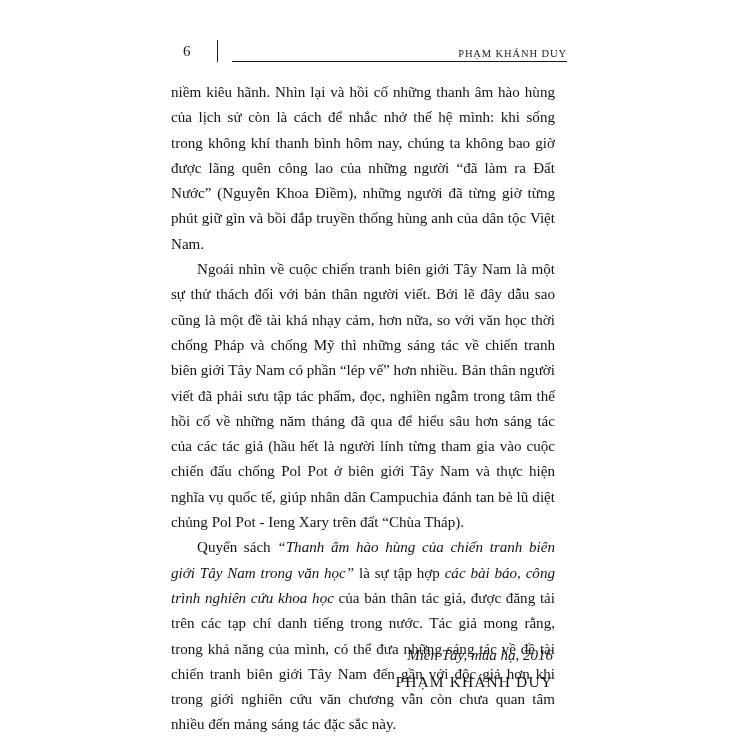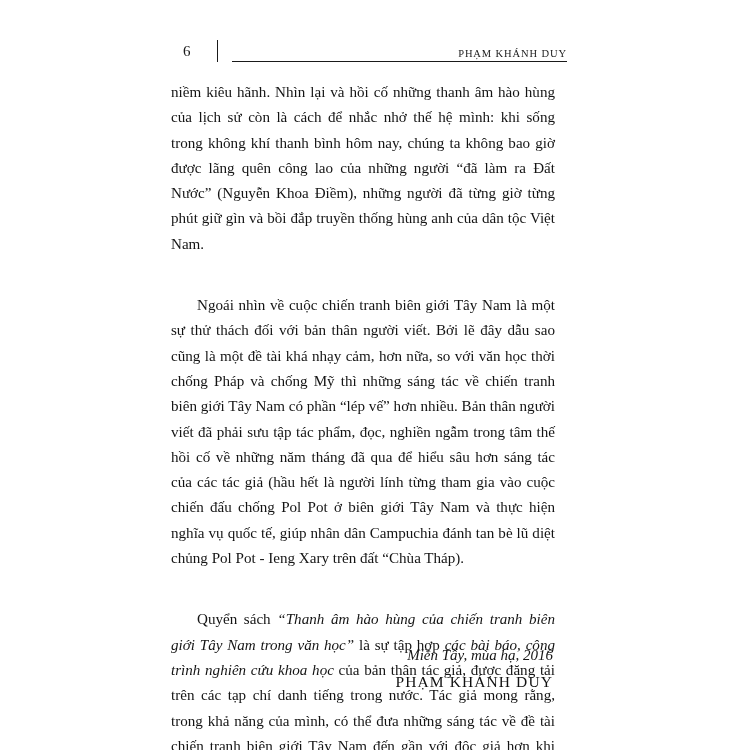--- a/index.html
+++ b/index.html
@@ -70,21 +70,20 @@
     line-height: 25.3px;
     text-align: justify;
     text-justify: inter-word;
     color: #141414;
   }
   .body-text p {
     margin: 0;
   }
   .body-text p.indent {
     text-indent: 26px;
-    margin-top: 36px;
   }
   .ital {
     font-style: italic;
   }
   .signature-block {
     position: absolute;
     top: 643px;
     left: 183px;
     width: 384px;
     text-align: right;

